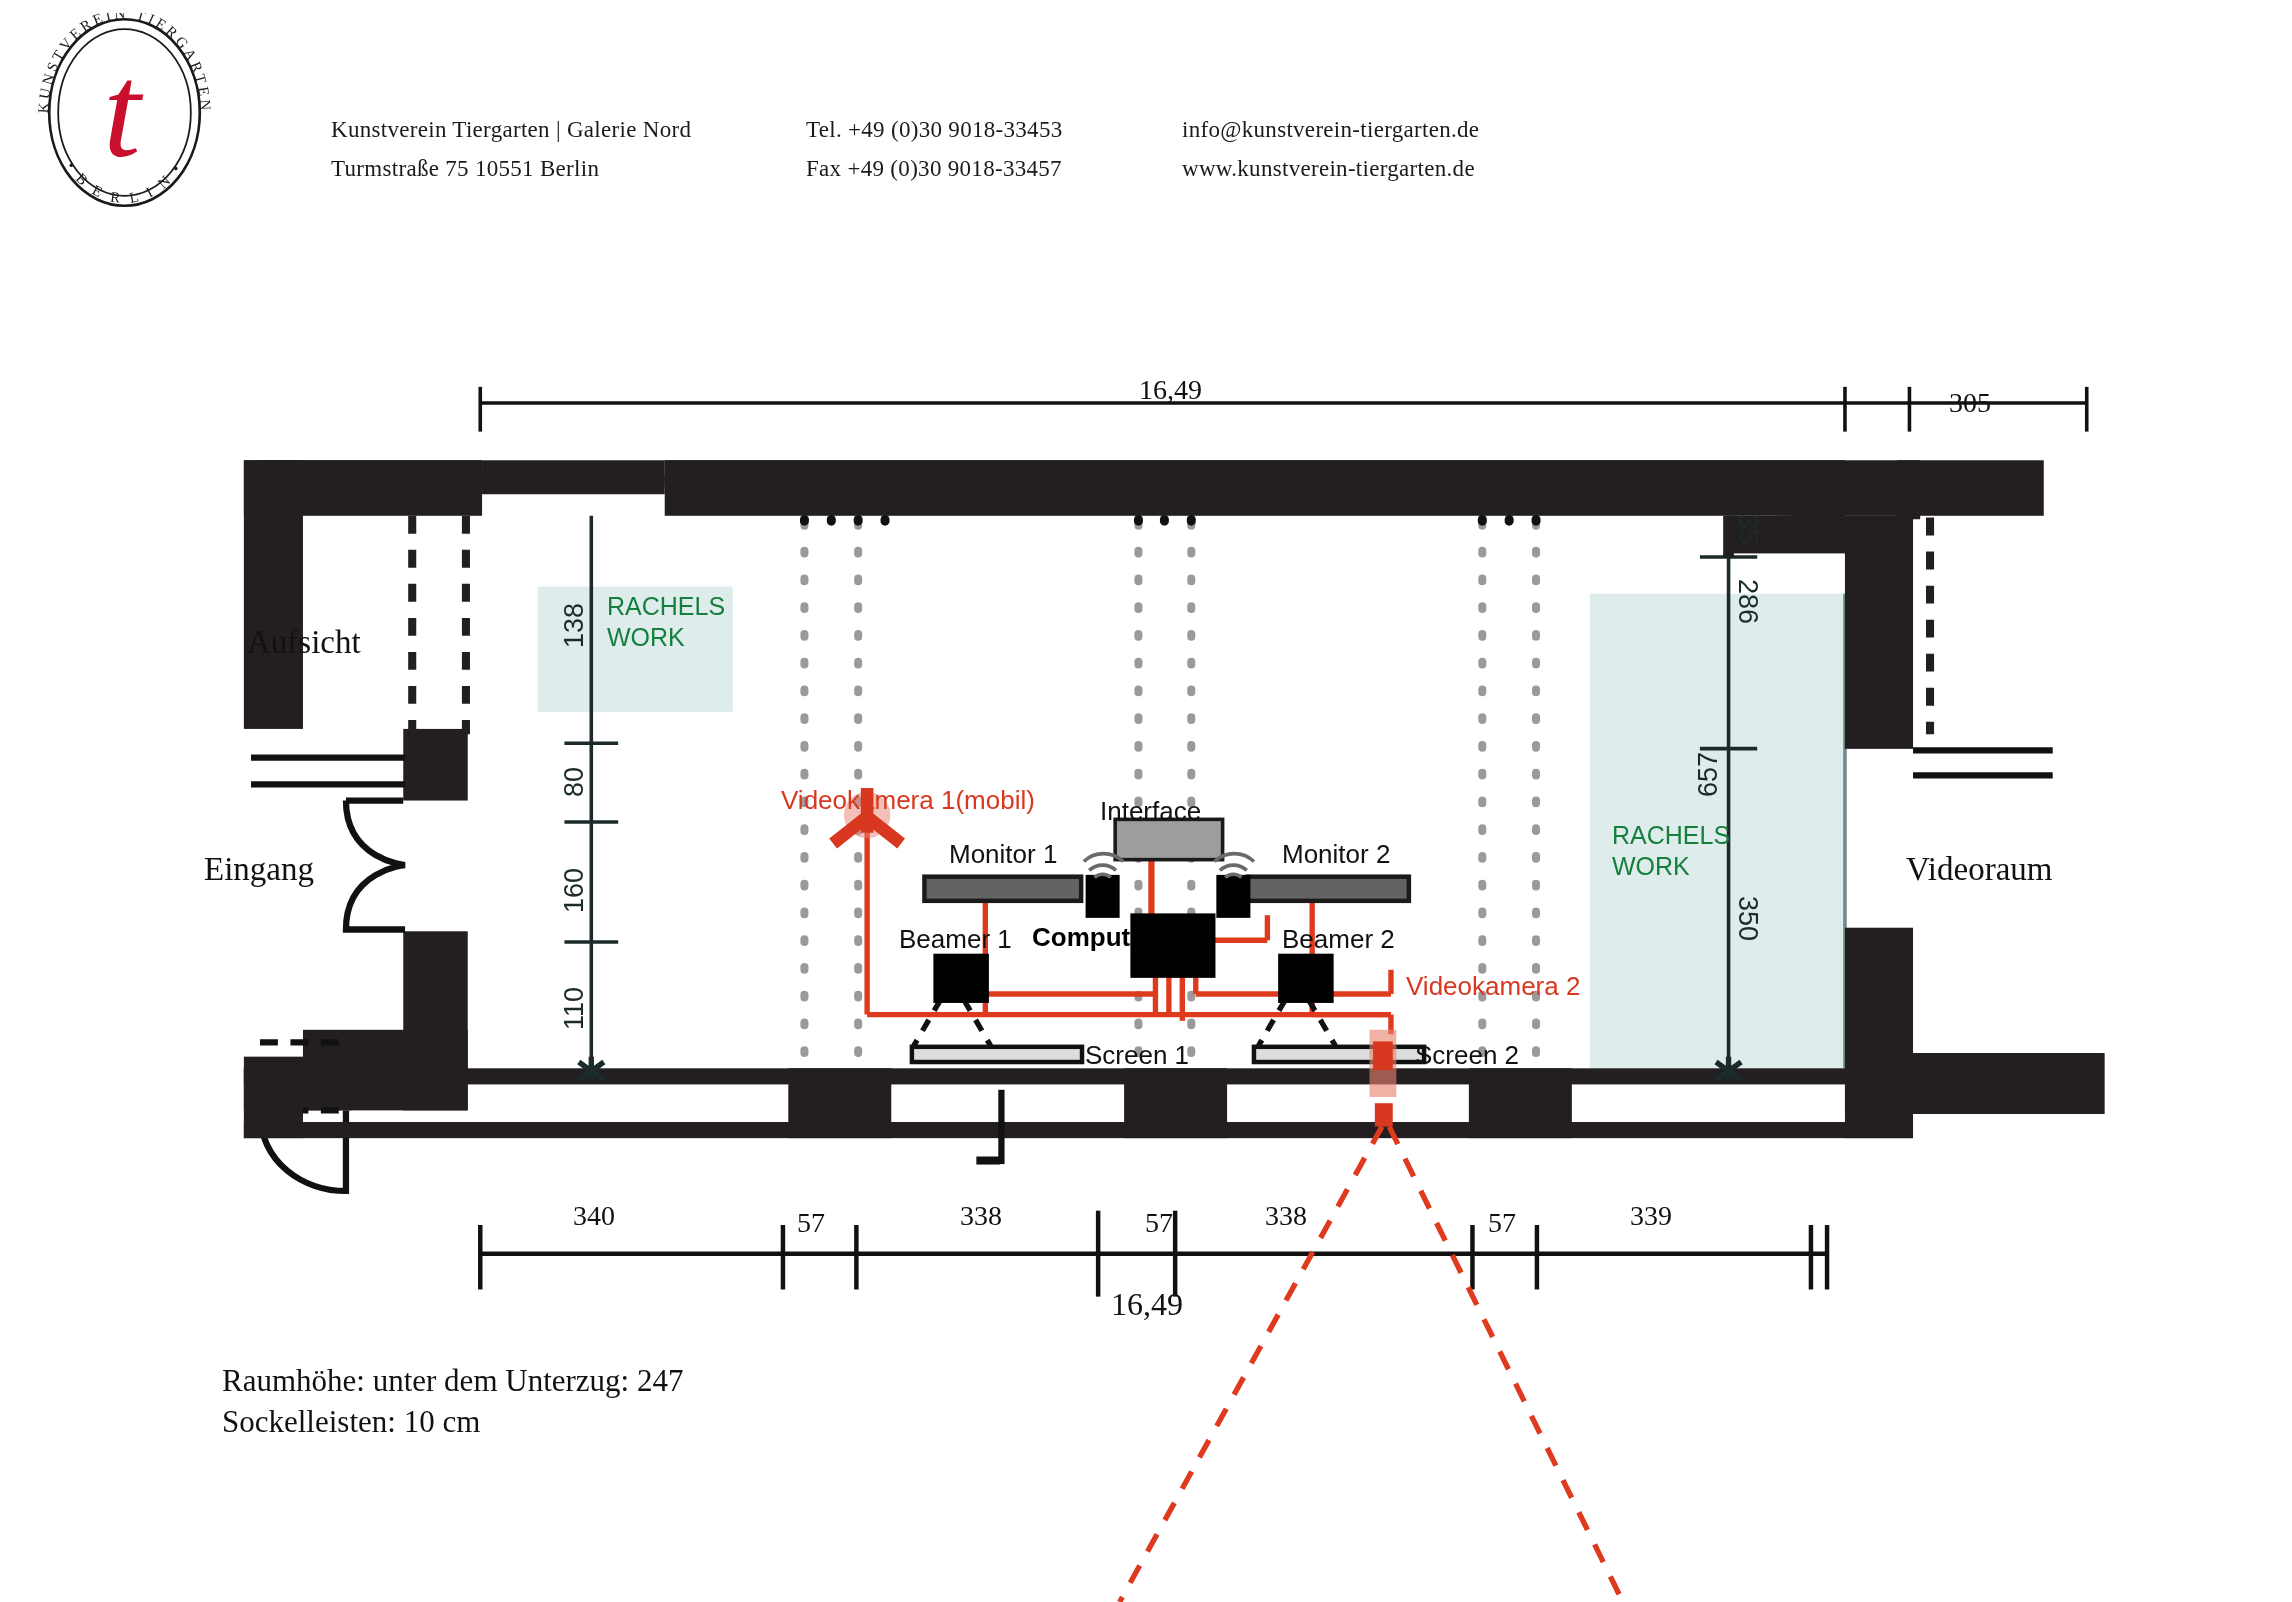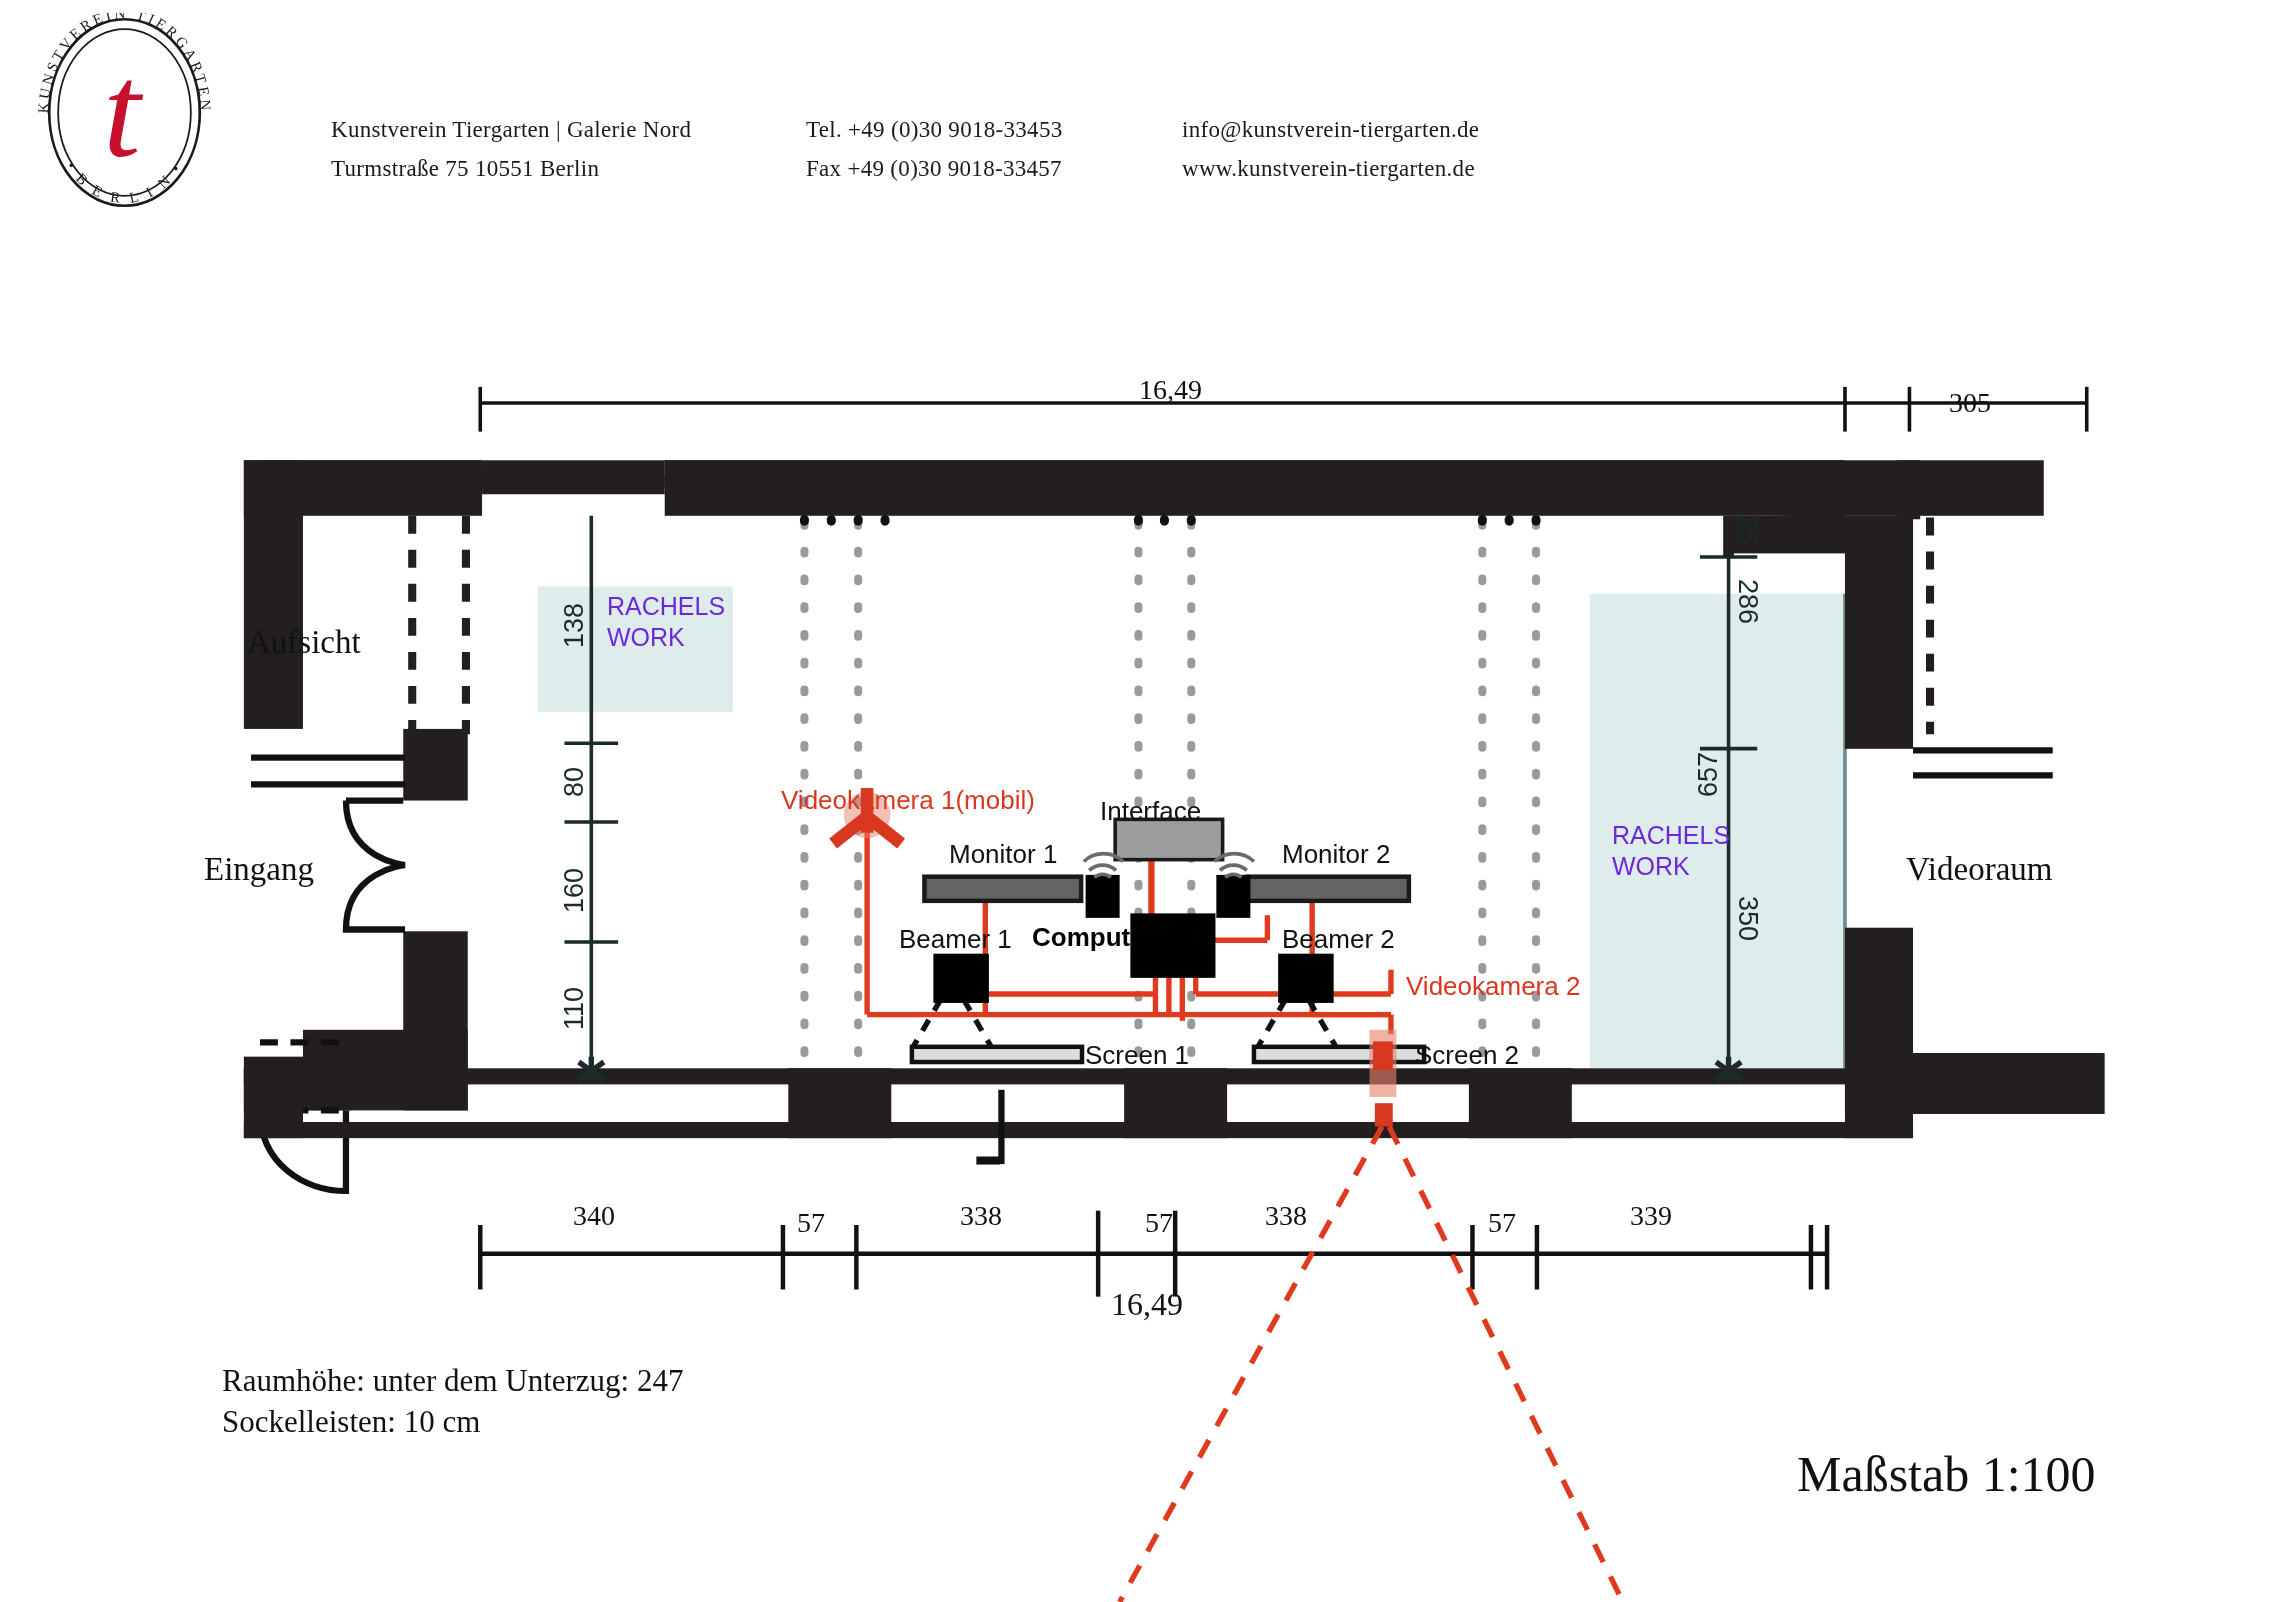--- a/index.html
+++ b/index.html
@@ -40,21 +40,21 @@
 
   .t-dim{font-family:"Liberation Serif",serif;color:#111;font-size:28px;}
   .t-dimv{font-family:"Liberation Sans",sans-serif;color:#1b2b2b;font-size:27px;
           transform:rotate(-90deg);transform-origin:left top;}
   .t-dimv-r{font-family:"Liberation Sans",sans-serif;color:#1b2b2b;font-size:27px;
           transform:rotate(90deg);transform-origin:left top;}
 
   .t-eq{font-family:"Liberation Sans",sans-serif;color:#111;font-size:26px;}
   .t-eq-b{font-family:"Liberation Sans",sans-serif;color:#000;font-size:26px;font-weight:bold;}
   .t-red{font-family:"Liberation Sans",sans-serif;color:#d8381f;font-size:26px;}
-  .t-room{font-family:"Liberation Sans",sans-serif;color:#6d28d9;font-size:25px;line-height:1.22;}
+  .t-room{font-family:"Liberation Sans",sans-serif;color:#15803d;font-size:25px;line-height:1.22;}
 
   .notes{position:absolute;left:222px;top:1360px;
          font-family:"Liberation Serif",serif;font-size:31px;color:#111;line-height:1.33;}
   .notes div{white-space:nowrap;}
 </style>
 </head>
 <body>
 
 <div class="root">
 
@@ -295,21 +295,20 @@
       <g fill="none" stroke="#e03a1e" stroke-width="6" stroke-dasharray="22 18">
         <line x1="1543" y1="1258" x2="1250" y2="1789"></line>
         <line x1="1551" y1="1258" x2="1812" y2="1789"></line>
       </g>
 
     </svg>
 
     <span class="lbl serif t-aufsicht">Aufsicht</span>
     <span class="lbl serif t-eingang">Eingang</span>
     <span class="lbl serif t-videoraum">Videoraum</span>
-    <span class="lbl serif t-massstab">Maßstab 1:100</span>
 
     <span class="lbl t-dim" style="left:1139px;top:374px;">16,49</span>
     <span class="lbl t-dim" style="left:1949px;top:387px;">305</span>
 
     <span class="lbl t-dim" style="left:573px;top:1200px;">340</span>
     <span class="lbl t-dim" style="left:797px;top:1207px;">57</span>
     <span class="lbl t-dim" style="left:960px;top:1200px;">338</span>
     <span class="lbl t-dim" style="left:1145px;top:1207px;">57</span>
     <span class="lbl t-dim" style="left:1265px;top:1200px;">338</span>
     <span class="lbl t-dim" style="left:1488px;top:1207px;">57</span>

